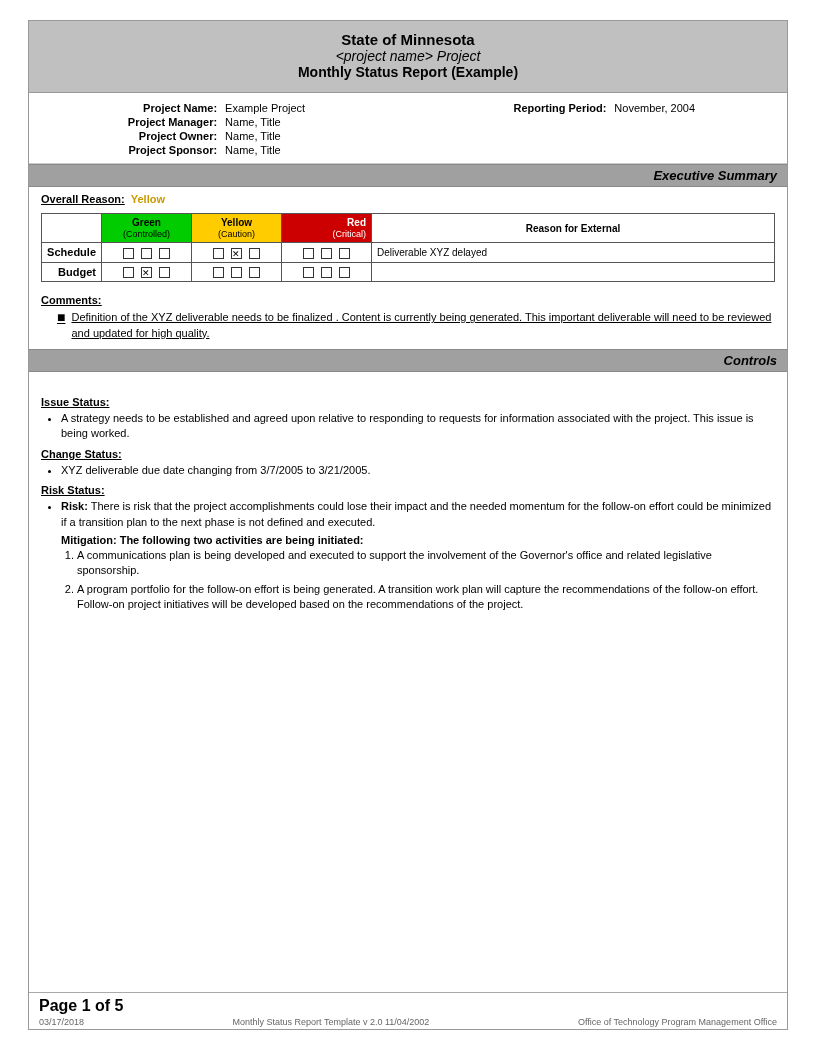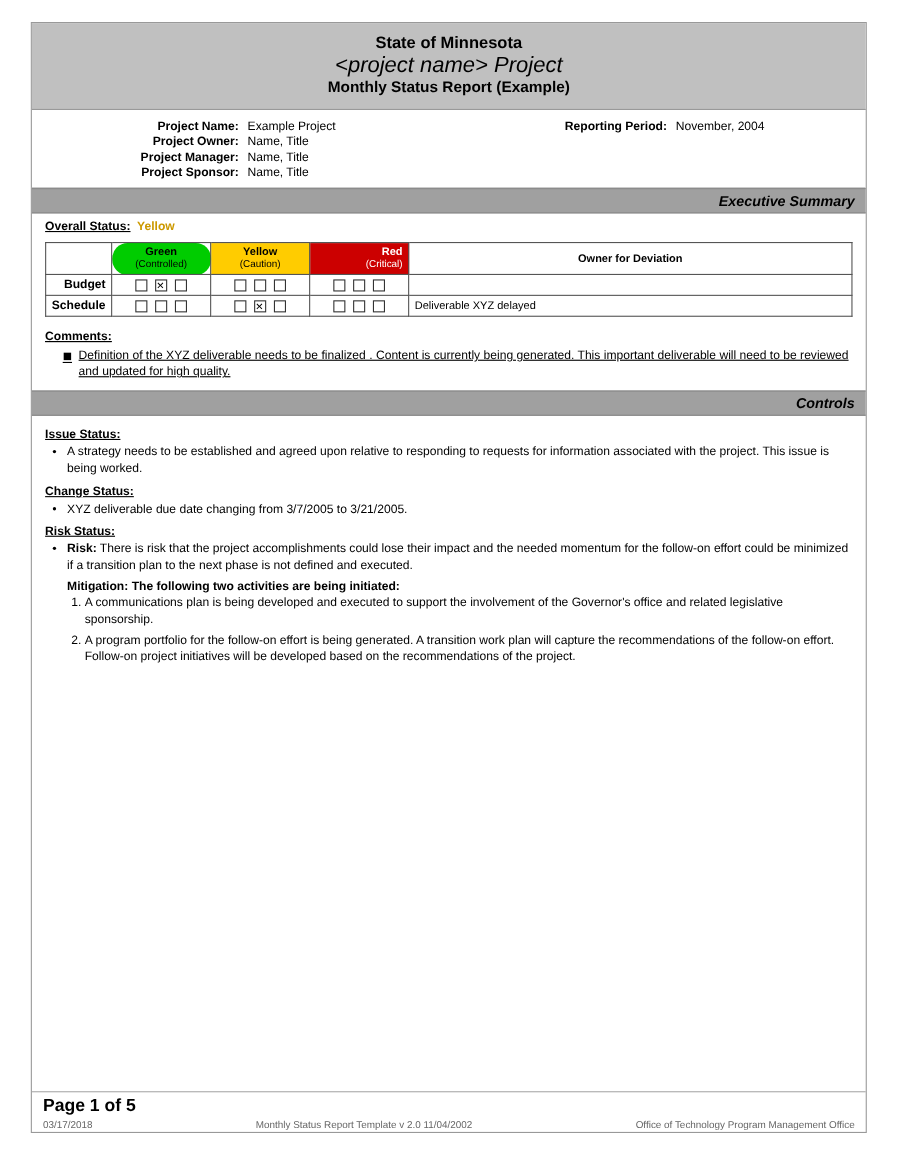--- a/index.html
+++ b/index.html
@@ -27,21 +27,21 @@
       background: #c0c0c0;
       text-align: center;
       padding: 10px 8px 12px 8px;
       border-bottom: 1px solid #999;
     }
     .header-banner .state-title {
       font-size: 15px;
       font-weight: bold;
     }
     .header-banner .project-name {
-      font-size: 20px;
+      font-size: 14px;
       font-style: italic;
     }
     .header-banner .report-title {
       font-size: 14px;
       font-weight: bold;
     }
     
     .project-info {
       padding: 8px 16px 6px 16px;
       border-bottom: 1px solid #ccc;
@@ -160,21 +160,21 @@
     .bullet-char {
       font-size: 14px;
       line-height: 1.2;
       margin-top: -1px;
     }
     .comment-text {
       line-height: 1.4;
     }
     
     .controls-content {
-      padding: 5px 12px 8px 12px;
+      padding: 18px 12px 8px 12px;
     }
     .subsection-label {
       font-weight: bold;
       text-decoration: underline;
       margin-bottom: 3px;
       margin-top: 6px;
       font-size: 11px;
     }
     .bullet-list {
       margin-left: 20px;
@@ -252,110 +252,110 @@
   <div class="project-info">
     <table>
       <tbody>
           <tr>
         <td class="info-label">Project Name:</td>
         <td class="info-value">Example Project</td>
         <td class="info-label" style="padding-left:30px;">Reporting Period:</td>
         <td class="info-value">November, 2004</td>
       </tr>
       <tr>
-        <td class="info-label">Project Owner:</td>
+        <td class="info-label">Project Manager:</td>
         <td class="info-value">Name, Title</td>
         <td></td>
             <td></td>
       </tr>
       <tr>
-        <td class="info-label">Project Manager:</td>
+        <td class="info-label">Project Owner:</td>
         <td class="info-value">Name, Title</td>
         <td></td>
             <td></td>
       </tr>
       <tr>
         <td class="info-label">Project Sponsor:</td>
         <td class="info-value">Name, Title</td>
         <td></td>
             <td></td>
       </tr>
     </tbody>
       </table>
   </div>
 
   <div class="section-header">
     <span>Executive Summary</span>
   </div>
 
   <div class="exec-summary">
     <div class="overall-status-line">
-      <span class="overall-status-label">Overall Status:</span>
+      <span class="overall-status-label">Overall Reason:</span>
       <span class="status-yellow">Yellow</span>
     </div>
 
     <table class="status-table">
       <thead>
         <tr class="header-row">
           <th style="width:60px;"></th>
-          <th class="green-header" style="width:90px;border-radius:14px;">
+          <th class="green-header" style="width:90px;">
             <span>Green</span><br>
             <span class="sub-header">(Controlled)</span>
           </th>
           <th class="yellow-header" style="width:90px;">
             <span>Yellow</span><br>
             <span class="sub-header">(Caution)</span>
           </th>
           <th class="red-header" style="width:90px;text-align:right;">
             <span>Red</span><br>
             <span class="sub-header">(Critical)</span>
           </th>
-          <th>Owner for Deviation</th>
+          <th>Reason for External</th>
         </tr>
       </thead>
       <tbody>
 
         <tr>
+          <td class="row-label">Schedule</td>
+          <td class="checkbox-cell">
+            <span class="checkbox-square"></span>
+            <span class="checkbox-square"></span>
+            <span class="checkbox-square"></span>
+          </td>
+          <td class="checkbox-cell">
+            <span class="checkbox-square"></span>
+            <span class="checkbox-square checked"></span>
+            <span class="checkbox-square"></span>
+          </td>
+          <td class="checkbox-cell">
+            <span class="checkbox-square"></span>
+            <span class="checkbox-square"></span>
+            <span class="checkbox-square"></span>
+          </td>
+          <td class="reason-cell">Deliverable XYZ delayed</td>
+        </tr>
+
+        <tr>
           <td class="row-label">Budget</td>
           <td class="checkbox-cell">
             <span class="checkbox-square"></span>
             <span class="checkbox-square checked"></span>
             <span class="checkbox-square"></span>
           </td>
           <td class="checkbox-cell">
             <span class="checkbox-square"></span>
             <span class="checkbox-square"></span>
             <span class="checkbox-square"></span>
           </td>
           <td class="checkbox-cell">
             <span class="checkbox-square"></span>
             <span class="checkbox-square"></span>
             <span class="checkbox-square"></span>
           </td>
           <td class="reason-cell"></td>
-        </tr>
-
-        <tr>
-          <td class="row-label">Schedule</td>
-          <td class="checkbox-cell">
-            <span class="checkbox-square"></span>
-            <span class="checkbox-square"></span>
-            <span class="checkbox-square"></span>
-          </td>
-          <td class="checkbox-cell">
-            <span class="checkbox-square"></span>
-            <span class="checkbox-square checked"></span>
-            <span class="checkbox-square"></span>
-          </td>
-          <td class="checkbox-cell">
-            <span class="checkbox-square"></span>
-            <span class="checkbox-square"></span>
-            <span class="checkbox-square"></span>
-          </td>
-          <td class="reason-cell">Deliverable XYZ delayed</td>
         </tr>
 
       </tbody>
     </table>
 
     <div class="comments-section" style="padding: 6px 0 0 0; text-decoration: underline;">
       <div class="comments-label">Comments:</div>
       <div class="comment-bullet">
         <span class="bullet-char">■</span>
         <span class="comment-text">Definition of the XYZ deliverable  needs to be finalized .  Content is currently being generated.  This important deliverable will need to be reviewed and updated for high quality.</span>

